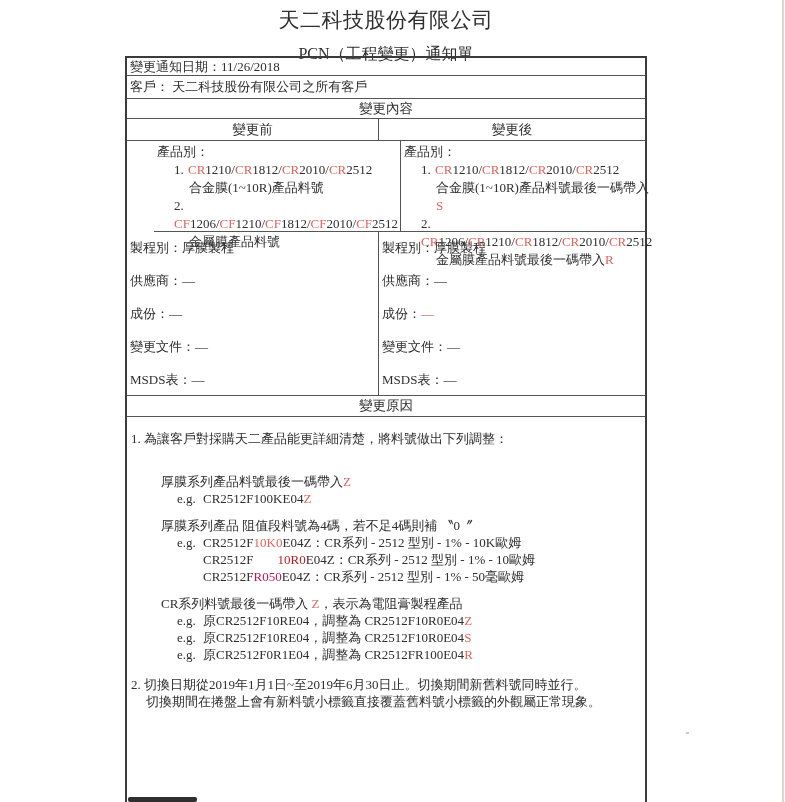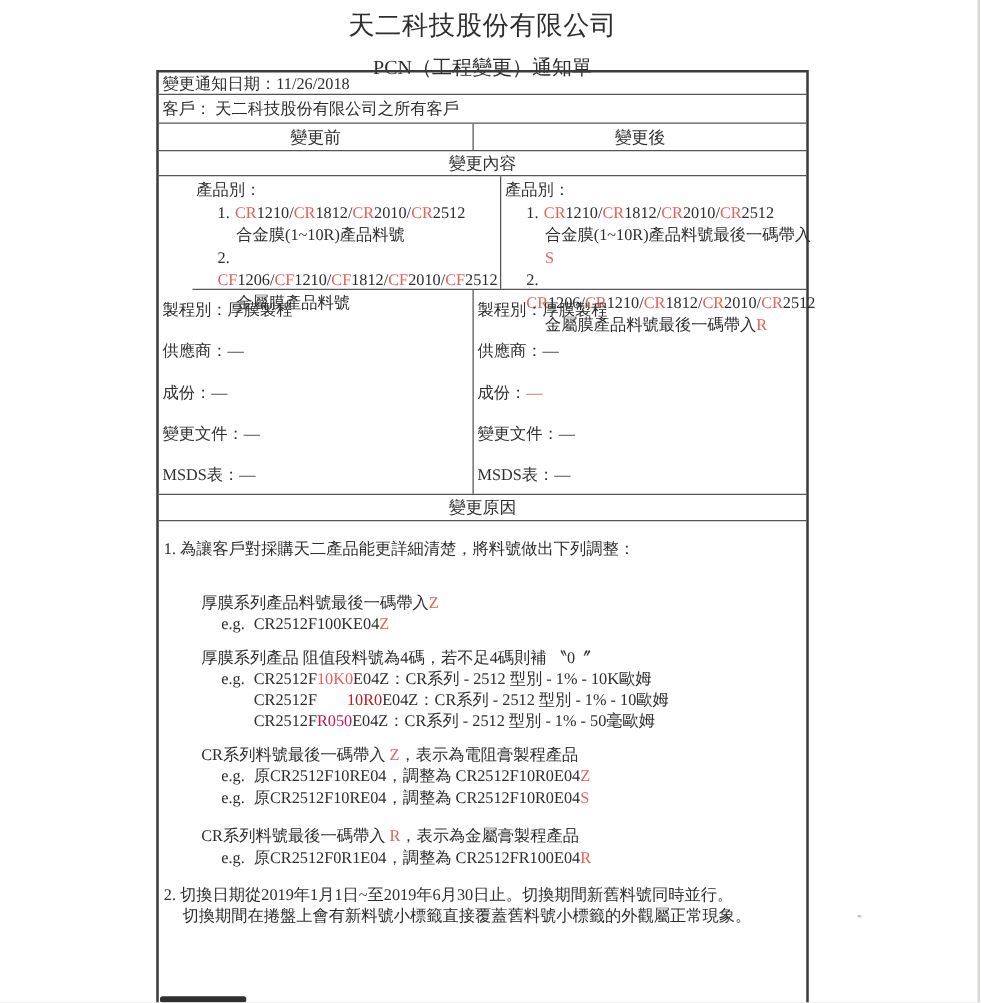--- a/index.html
+++ b/index.html
@@ -66,26 +66,26 @@
 
   <div class="doc-title">天二科技股份有限公司</div>
   <div class="doc-subtitle">PCN（工程變更）通知單</div>
 
   <div class="pcn-table">
 
     <div class="row r1">變更通知日期：11/26/2018</div>
 
     <div class="row r2">客戶： 天二科技股份有限公司之所有客戶</div>
 
+    <div class="row r3 hdr">變更內容</div>
+
     <div class="row r4 cols">
       <div class="cell left hdr">變更前</div>
       <div class="cell right hdr">變更後</div>
     </div>
-
-    <div class="row r3 hdr">變更內容</div>
 
     <div class="row r5 cols">
       <div class="cell left cell-product">
           <div class="ln ind0"><span>產品別：</span></div>
           <div class="ln ind1"><span class="wbox" style="width: 14px;">1.</span><span style="color: rgb(226, 99, 90);">CR</span><span>1210/</span><span style="color: rgb(226, 99, 90);">CR</span><span>1812/</span><span style="color: rgb(226, 99, 90);">CR</span><span>2010/</span><span style="color: rgb(226, 99, 90);">CR</span><span>2512</span></div>
           <div class="ln ind2"><span>合金膜(1~10R)產品料號</span></div>
           <div class="ln ind1"><span class="wbox" style="width: 14px;">2.</span><span style="color: rgb(226, 99, 90);">CF</span><span>1206/</span><span style="color: rgb(226, 99, 90);">CF</span><span>1210/</span><span style="color: rgb(226, 99, 90);">CF</span><span>1812/</span><span style="color: rgb(226, 99, 90);">CF</span><span>2010/</span><span style="color: rgb(226, 99, 90);">CF</span><span>2512</span></div>
           <div class="ln ind2"><span>金屬膜產品料號</span></div>
         </div>
       <div class="cell right cell-product">
@@ -120,21 +120,20 @@
         <div class="ln ind0" style="margin-top: 13px;"><span>1. 為讓客戶對採購天二產品能更詳細清楚，將料號做出下列調整：</span></div>
         <div class="ln ind3" style="margin-top: 26px;"><span>厚膜系列產品料號最後一碼帶入</span><span style="color: rgb(226, 99, 90);">Z</span></div>
         <div class="ln ind4"><span class="wbox" style="width: 26px;">e.g.</span><span>CR2512F100KE04</span><span style="color: rgb(226, 99, 90);">Z</span></div>
         <div class="ln ind3" style="margin-top: 10px;"><span>厚膜系列產品 阻值段料號為4碼，若不足4碼則補 〝0〞</span></div>
         <div class="ln ind4"><span class="wbox" style="width: 26px;">e.g.</span><span>CR2512F</span><span style="color: rgb(226, 99, 90);">10K0</span><span>E04Z：CR系列 - 2512 型別 - 1% - 10K歐姆</span></div>
         <div class="ln ind5"><span>CR2512F</span><span style="color: #b91c1c; margin-left: 24px;">10R0</span><span>E04Z：CR系列 - 2512 型別 - 1% - 10歐姆</span></div>
         <div class="ln ind5"><span>CR2512F</span><span style="color: #be185d;">R050</span><span>E04Z：CR系列 - 2512 型別 - 1% - 50毫歐姆</span></div>
         <div class="ln ind3" style="margin-top: 10px;"><span>CR系列料號最後一碼帶入 </span><span style="color: rgb(226, 99, 90);">Z</span><span>，表示為電阻膏製程產品</span></div>
         <div class="ln ind4"><span class="wbox" style="width: 26px;">e.g.</span><span>原CR2512F10RE04，調整為 CR2512F10R0E04</span><span style="color: rgb(226, 99, 90);">Z</span></div>
         <div class="ln ind4"><span class="wbox" style="width: 26px;">e.g.</span><span>原CR2512F10RE04，調整為 CR2512F10R0E04</span><span style="color: rgb(226, 99, 90);">S</span></div>
-        <div class="ln ind3" style="margin-top: 14px;"><span>CR系列料號最後一碼帶入 </span><span style="color: rgb(226, 99, 90);">R</span><span>，表示為金屬膏製程產品</span></div>
         <div class="ln ind4"><span class="wbox" style="width: 26px;">e.g.</span><span>原CR2512F0R1E04，調整為 CR2512FR100E04</span><span style="color: rgb(226, 99, 90);">R</span></div>
         <div class="ln ind0" style="margin-top: 13px;"><span>2. 切換日期從2019年1月1日~至2019年6月30日止。切換期間新舊料號同時並行。</span></div>
         <div class="ln ind6"><span>切換期間在捲盤上會有新料號小標籤直接覆蓋舊料號小標籤的外觀屬正常現象。</span></div>
       </div>
 
   </div>
 
   <div class="scan-edge"></div>
   <div class="scan-speck"></div>
   <div class="scan-smudge"></div>

